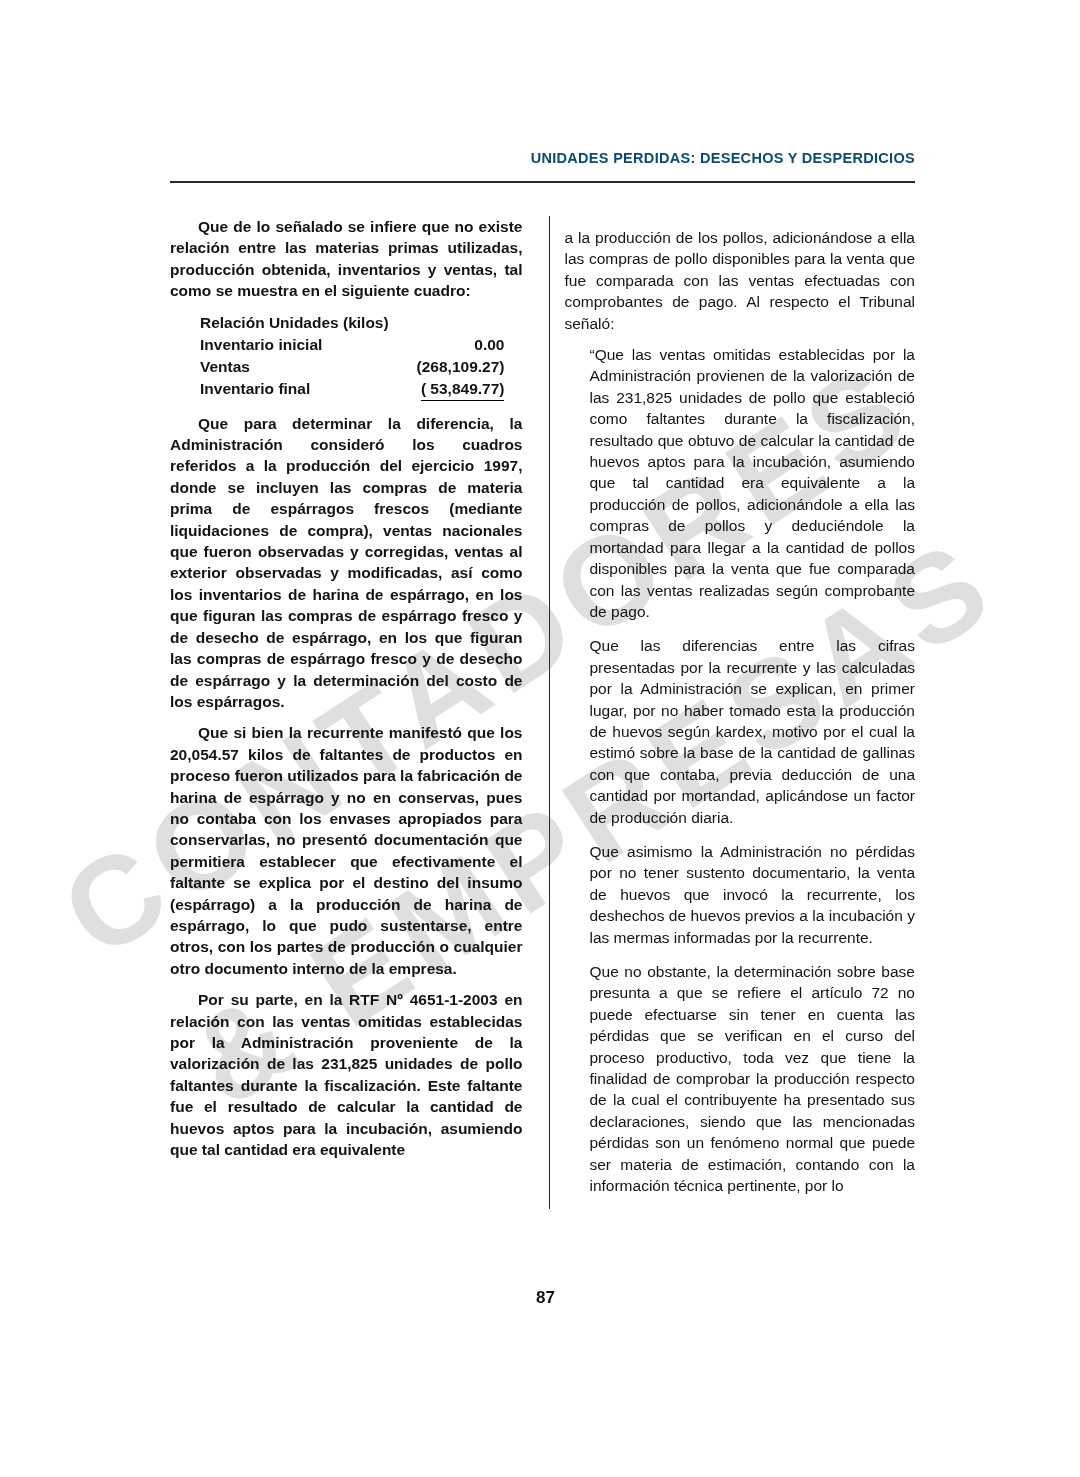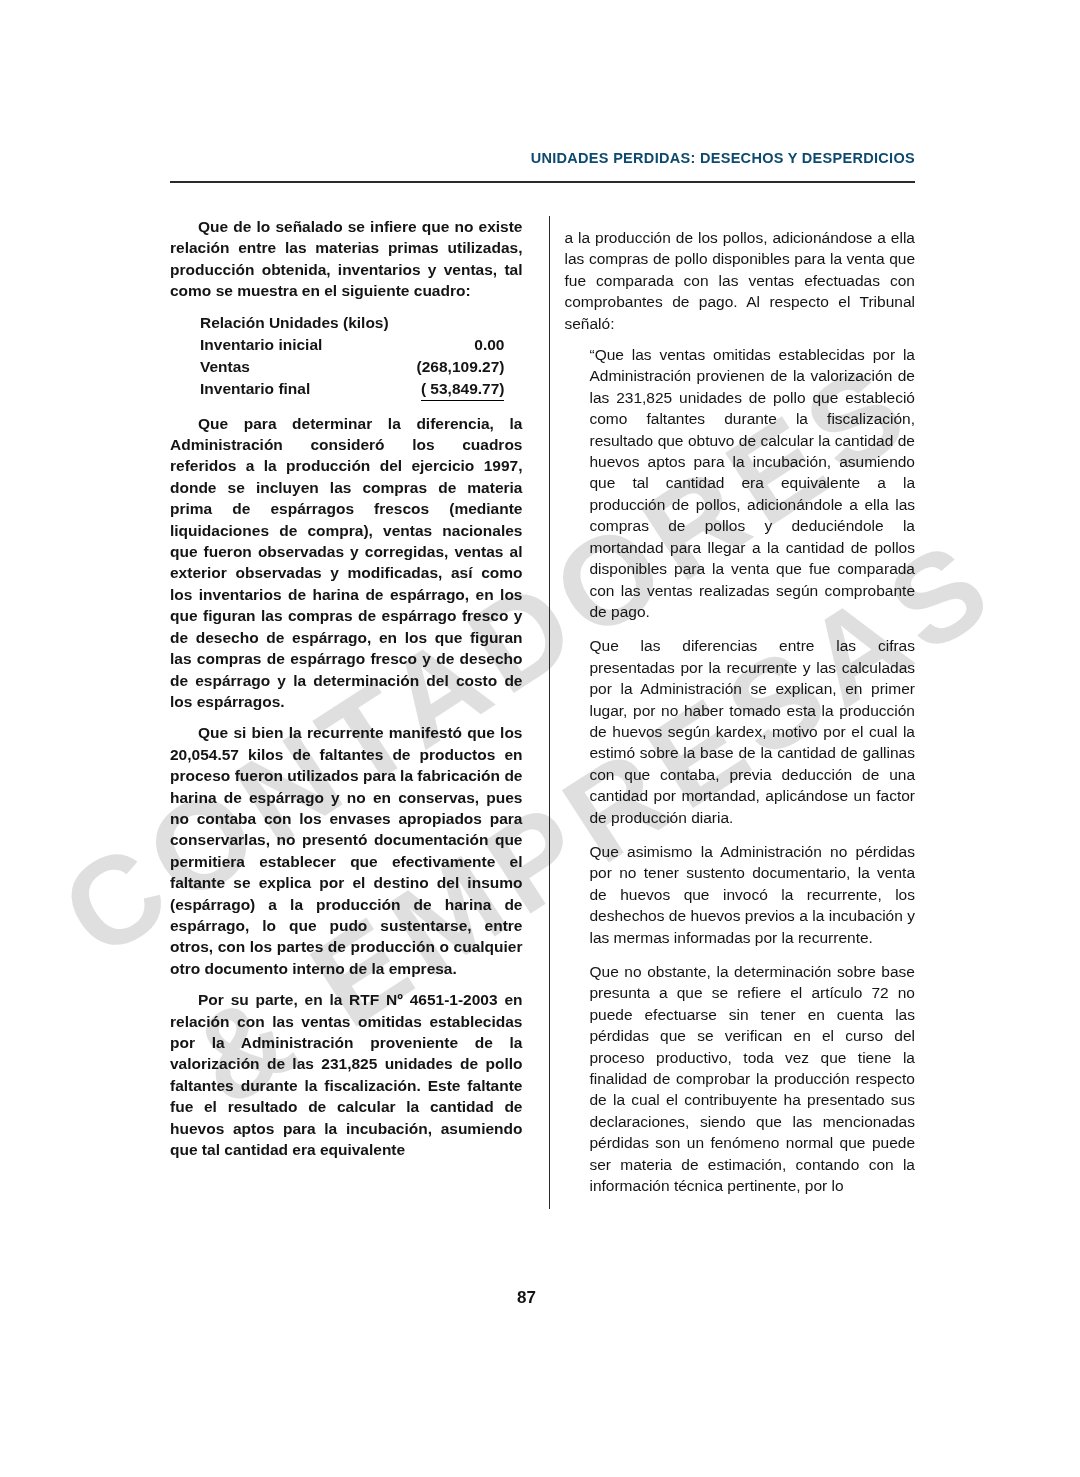--- a/index.html
+++ b/index.html
@@ -104,21 +104,21 @@
   .mini-table .t-value { text-align: right; white-space: pre; }
   .t-value.u-line { border-bottom: 1.5px solid #000; }
   .quote-par {
     margin: 0 0 13px 25px;
     text-indent: 0;
   }
   b.rtf { white-space: nowrap; }
   .page-number {
     position: absolute;
     top: 1288px;
-    left: 154px;
+    left: 173px;
     width: 745px;
     text-align: center;
     font-weight: bold;
     font-size: 17px;
   }
 </style>
 </head>
 <body>
 
 <div class="page">

